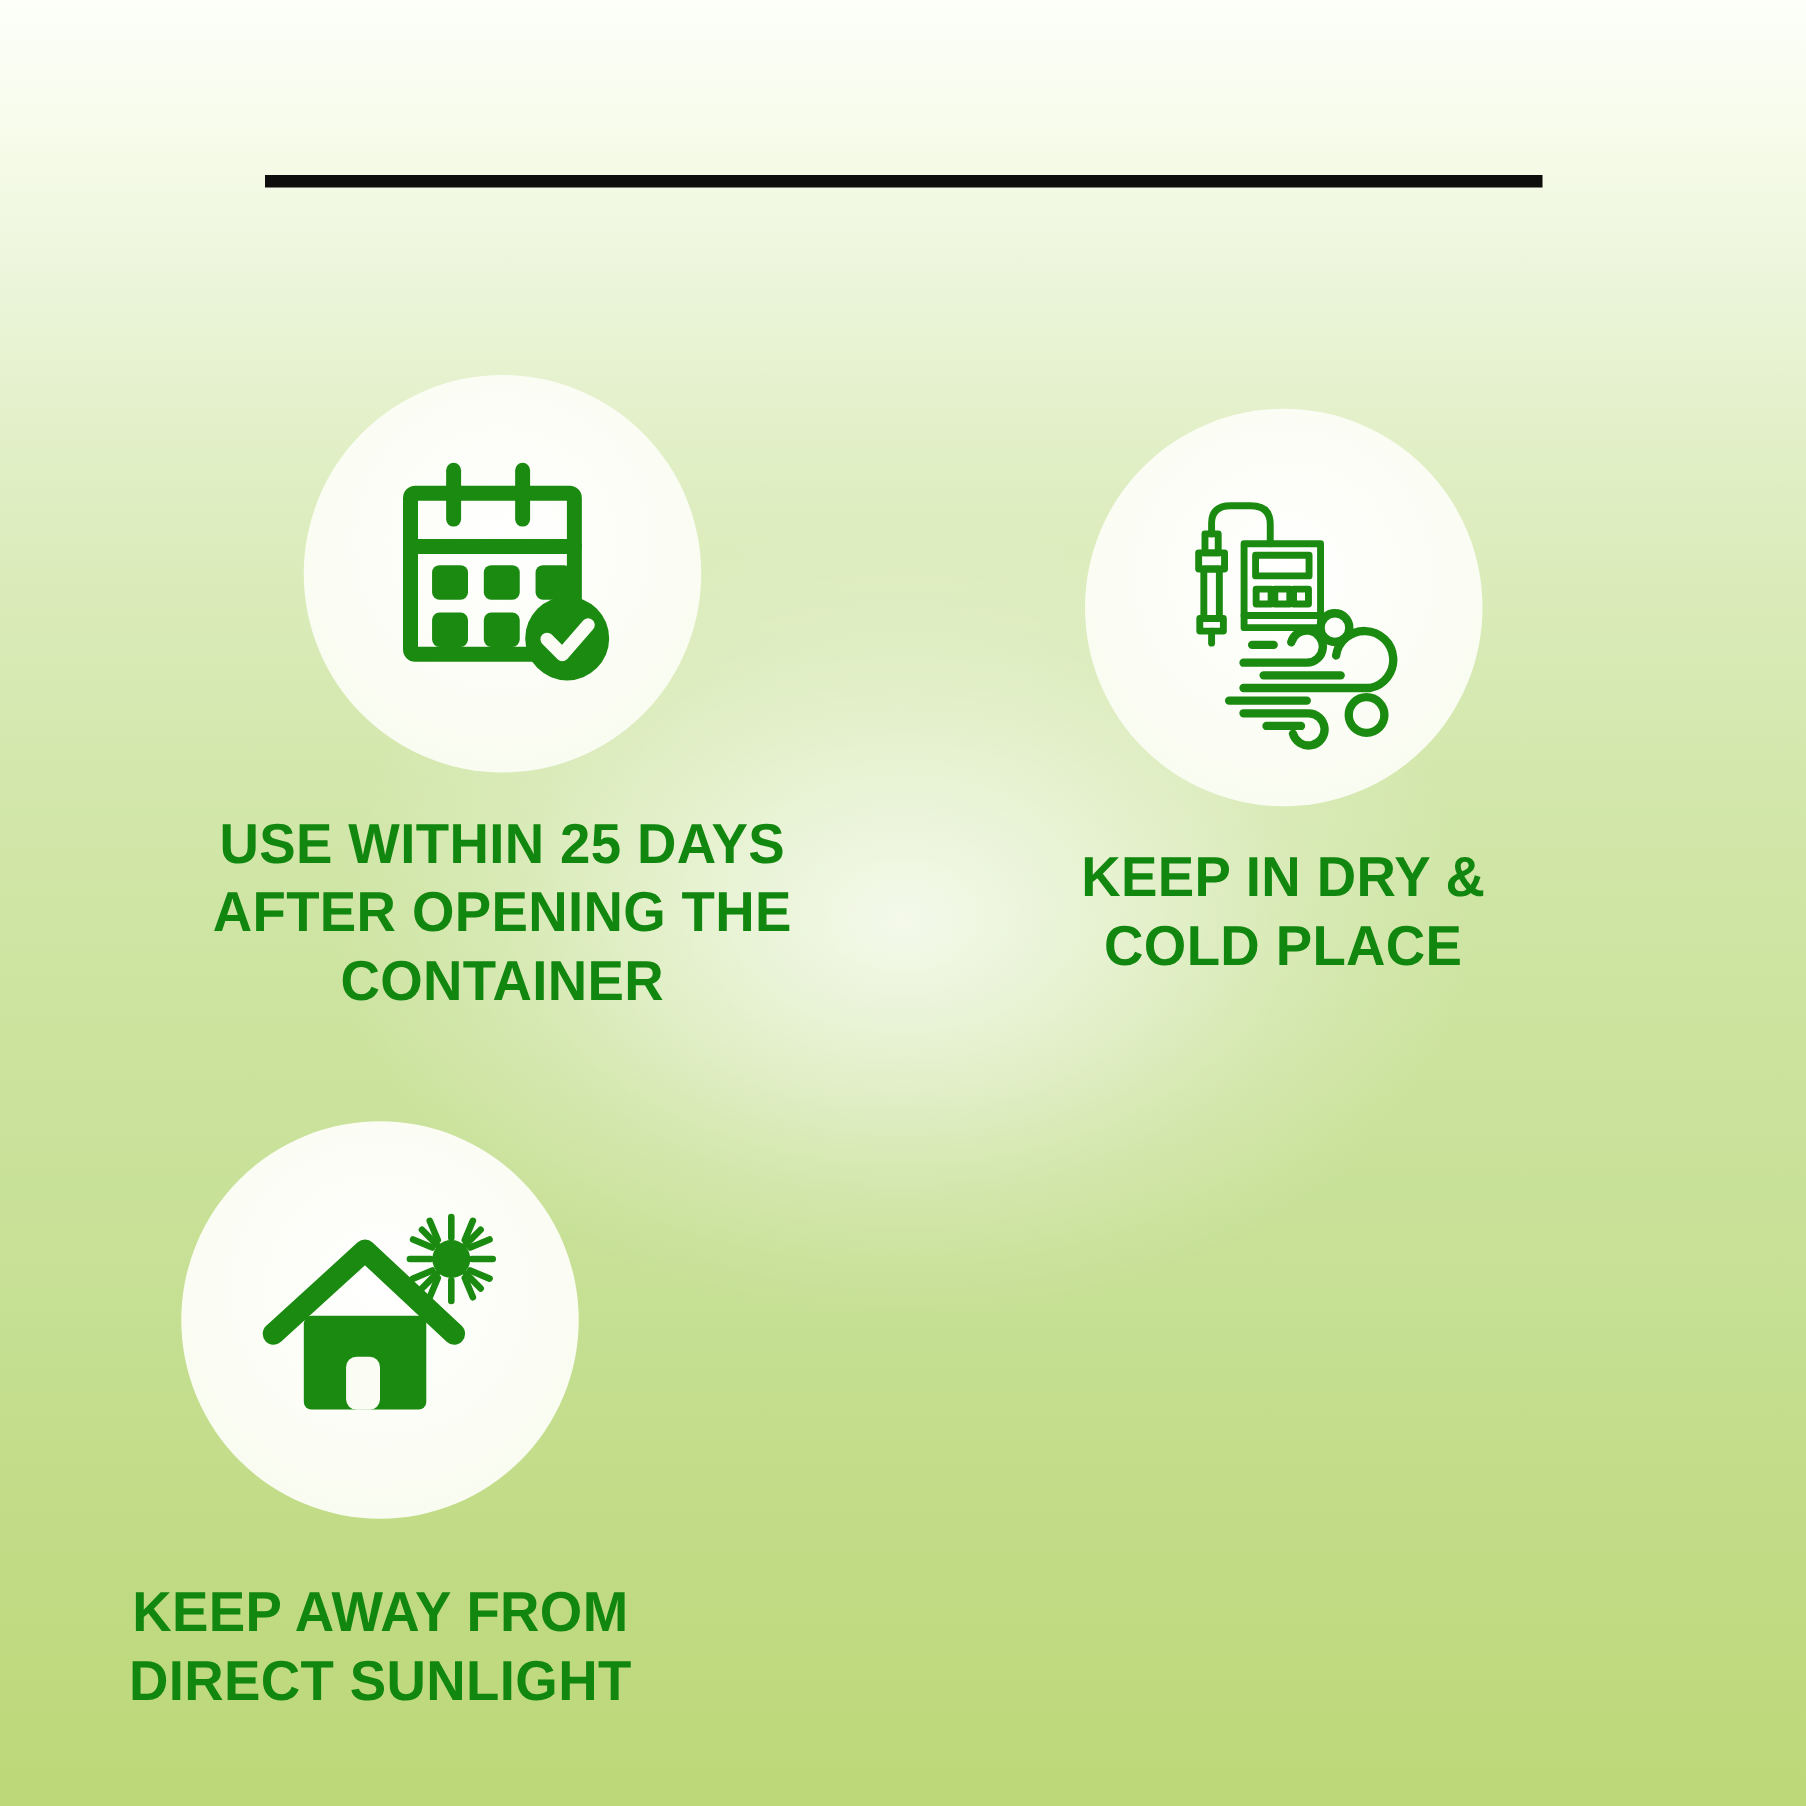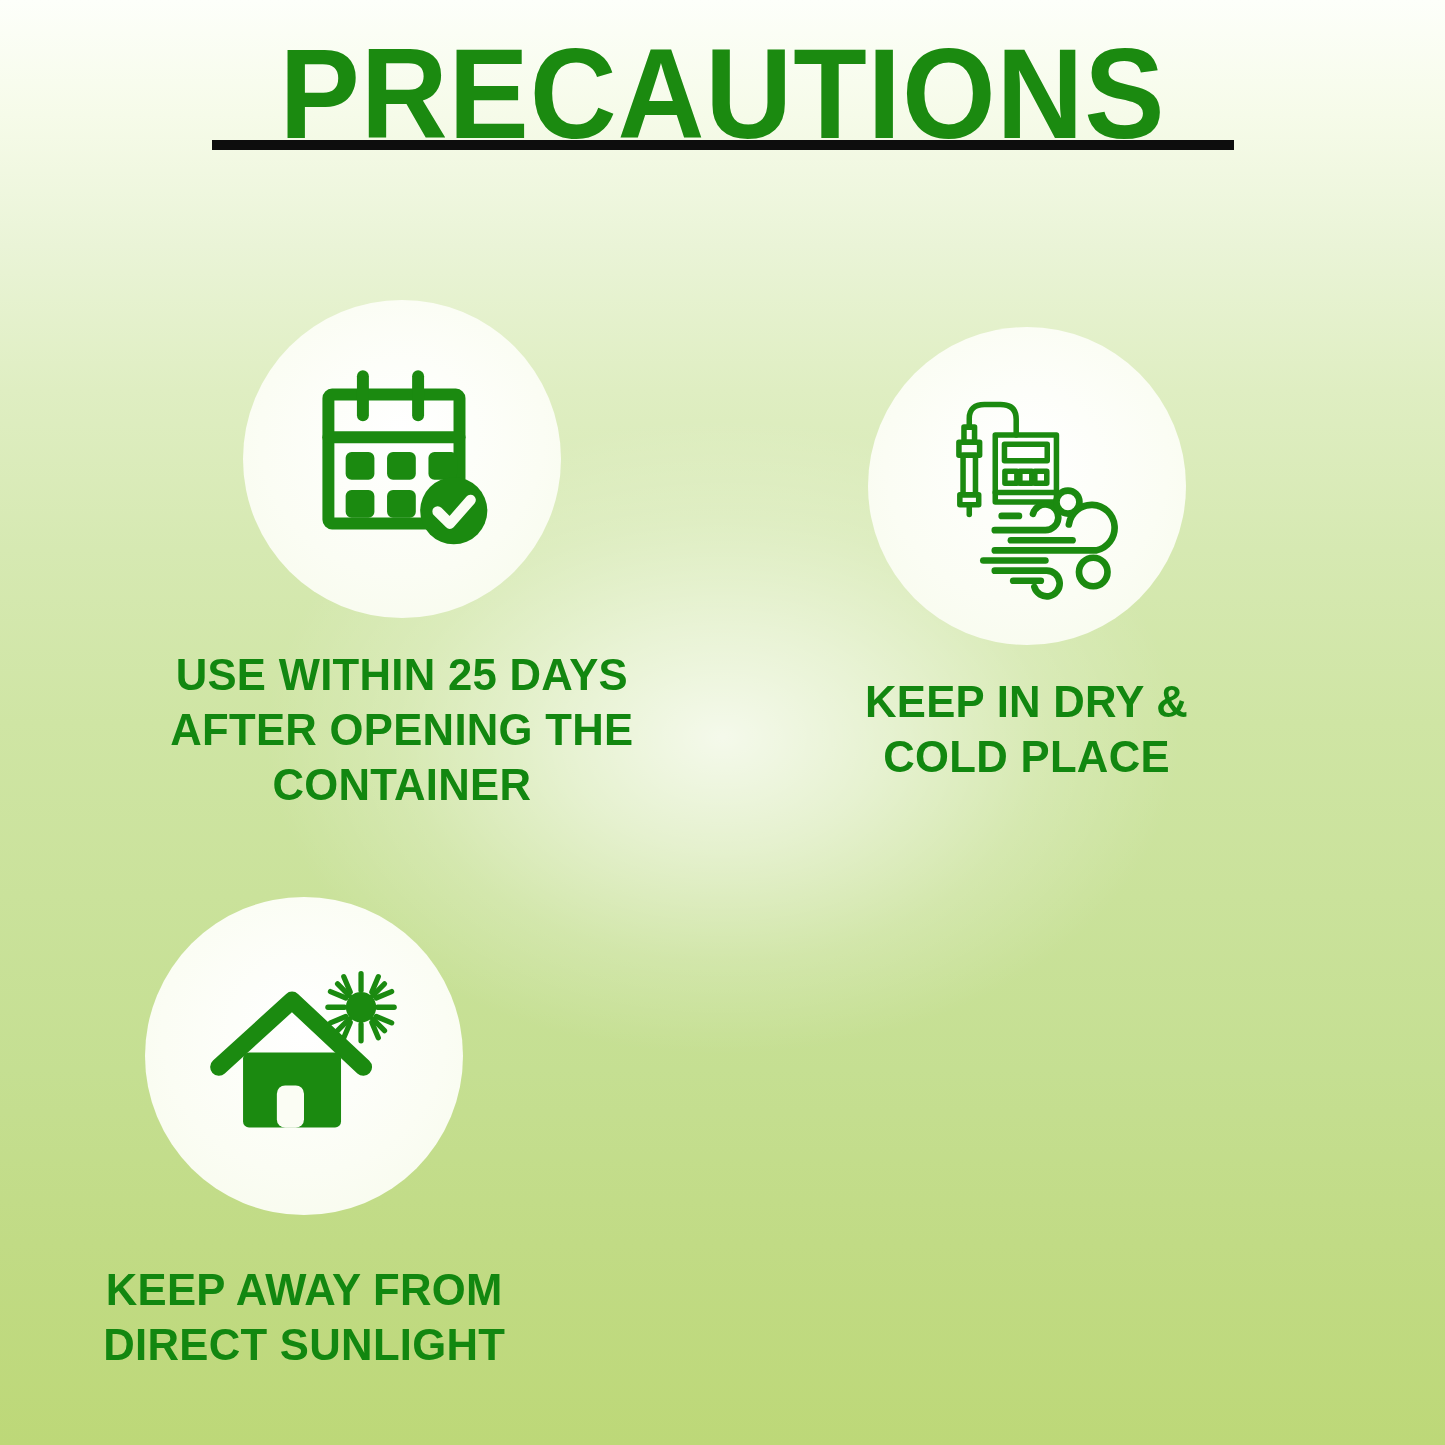--- a/index.html
+++ b/index.html
@@ -114,23 +114,20 @@
 
   
   .col-left  { padding-left: 82px; }
   .col-right { padding-left: 0px; padding-right: 114px; justify-content: center; }
 </style>
 </head>
 <body>
 
 <div id="poster">
 
-  <div id="title-block">
-    <div id="title-text">PRECAUTIONS</div>
-  </div>
   <div id="title-rule"></div>
 
   <div id="grid">
 
     <div class="card r1 col-left">
       <div class="icon-disc">
         <svg viewBox="0 0 100 100">
           <g fill="none" stroke="#1b8a10" stroke-width="5.2" stroke-linecap="round" stroke-linejoin="round">
             <rect x="18" y="22" width="57" height="56" rx="1.6"></rect>
             <line x1="18" y1="40.5" x2="75" y2="40.5"></line>

